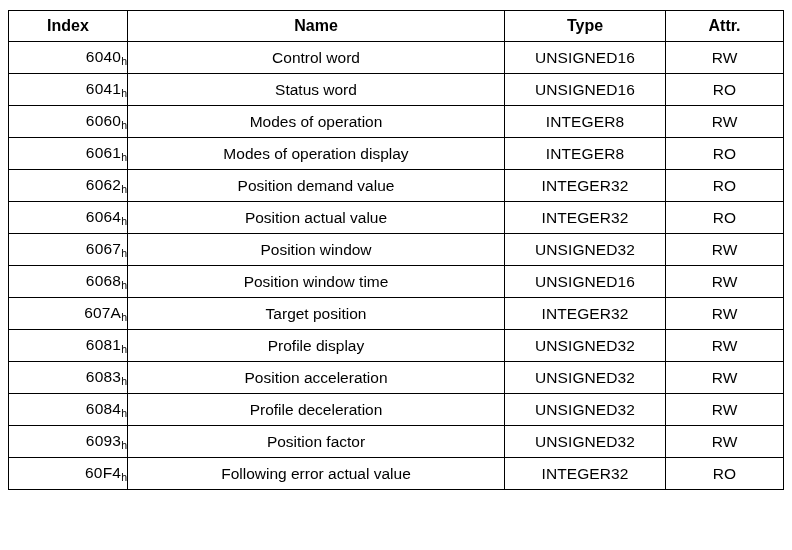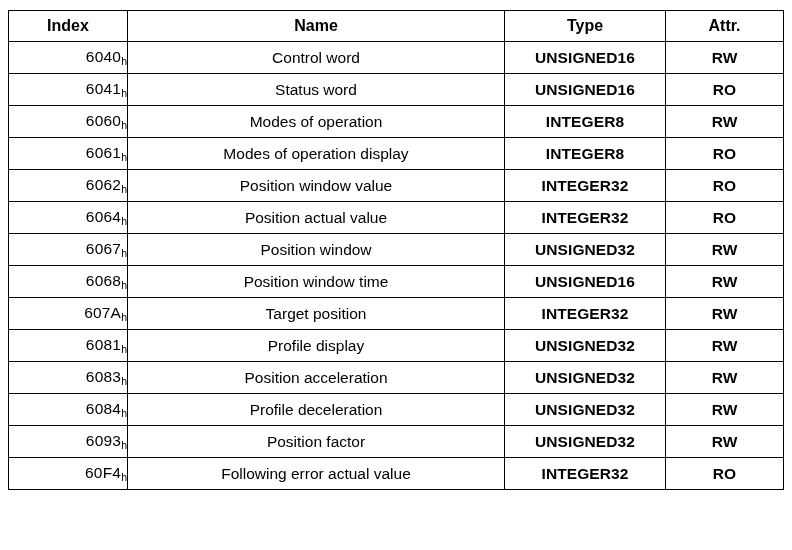--- a/index.html
+++ b/index.html
@@ -74,21 +74,20 @@
   td.cell-name {
     text-align: center;
     padding-left: 9px;
   }
 
   
   td.cell-type,
   td.cell-attr {
     text-align: center;
     letter-spacing: 0.1px;
-    font-weight: bold;
   }
 </style>
 </head>
 <body>
 
 <div id="object-table-wrap">
   <table class="object-table">
     <colgroup>
       <col class="col-index">
       <col class="col-name">
@@ -123,21 +122,21 @@
           <td class="cell-attr">RW</td>
         </tr>
         <tr>
           <td class="cell-index"><span>6061</span><span class="hex-sub">h</span></td>
           <td class="cell-name">Modes of operation display</td>
           <td class="cell-type">INTEGER8</td>
           <td class="cell-attr">RO</td>
         </tr>
         <tr>
           <td class="cell-index"><span>6062</span><span class="hex-sub">h</span></td>
-          <td class="cell-name">Position window value</td>
+          <td class="cell-name">Position demand value</td>
           <td class="cell-type">INTEGER32</td>
           <td class="cell-attr">RO</td>
         </tr>
         <tr>
           <td class="cell-index"><span>6064</span><span class="hex-sub">h</span></td>
           <td class="cell-name">Position actual value</td>
           <td class="cell-type">INTEGER32</td>
           <td class="cell-attr">RO</td>
         </tr>
         <tr>

